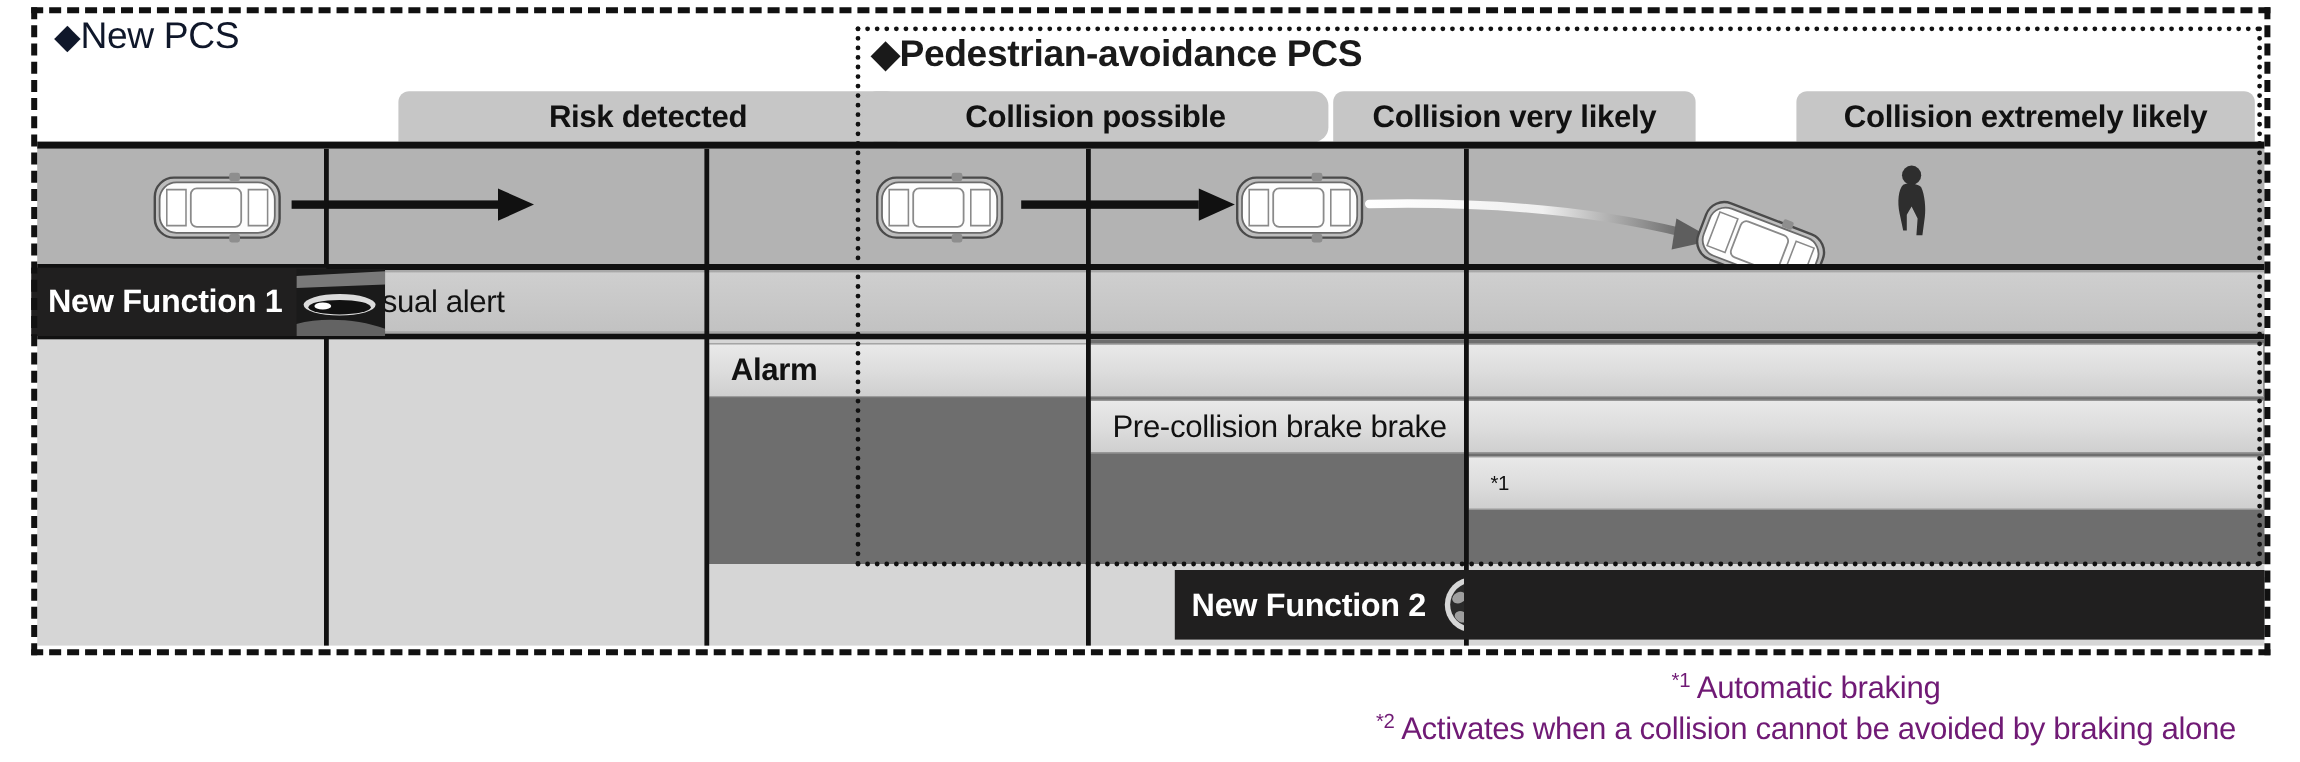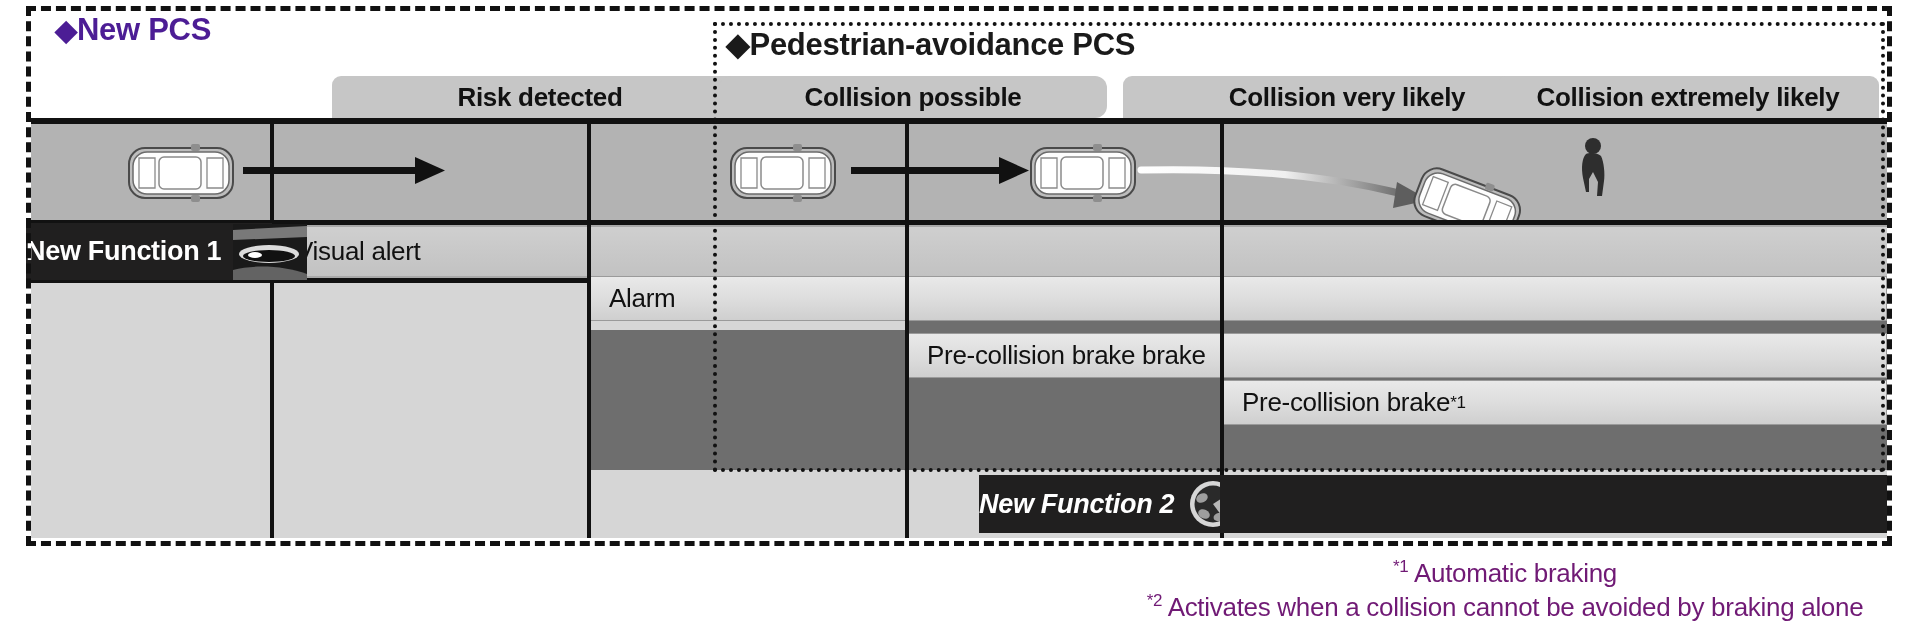--- a/index.html
+++ b/index.html
@@ -10,22 +10,22 @@
     position:relative;overflow:hidden;
   }
 
   
   #new-pcs-frame{
     position:absolute;left:26px;top:6px;width:1866px;height:540px;
     border:5px dashed #111;
     box-sizing:border-box;
   }
   #new-pcs-title{
-    position:absolute;left:55px;top:12px;
-    font-size:31px;font-weight:700;color:#4c1d95;
+    position:absolute;left:45px;top:12px;
+    font-size:31px;font-weight:400;color:#0f172a;
     letter-spacing:-0.3px;white-space:nowrap;
   }
   #new-pcs-title .dia{font-size:29px;}
 
   
   #ped-frame{
     position:absolute;left:713px;top:22px;width:1172px;height:450px;
     border:4px dotted #111;
     box-sizing:border-box;
   }
@@ -82,21 +82,21 @@
     background:linear-gradient(to bottom,#e9e9e9 0%,#dcdcdc 55%,#cfcfcf 100%);
   }
 
   
   .fn-chip{
     position:absolute;background:#201f1f;
     display:flex;align-items:center;
     color:#fff;font-size:27px;font-weight:700;letter-spacing:-0.3px;
     white-space:nowrap;box-sizing:border-box;
   }
-  .fn-chip .fn-text{}
+  .fn-chip .fn-text{padding-left:14px;}
   .fn-icon{margin-left:12px;display:flex;align-items:center;}
 
   
   #footnotes{
     position:absolute;left:1105px;top:556px;width:800px;
     font-size:26px;color:#701a75;line-height:1.32;letter-spacing:-0.3px;text-align:center;
   }
   #footnotes div{white-space:nowrap;}
 
   .sup{font-size:17px;vertical-align:super;}
@@ -115,21 +115,21 @@
 <div id="ped-title">
   <span class="dia">◆</span><span>Pedestrian-avoidance PCS</span>
 </div>
 
 <div class="col-head" style="left:332px;width:416px;">
   <span>Risk detected</span>
 </div>
 <div class="col-head" style="left:719px;width:388px;border-radius:12px;">
   <span>Collision possible</span>
 </div>
-<div class="col-head" style="left:1111px;width:448px;margin-left:12px;">
+<div class="col-head" style="left:1111px;width:302px;">
   <span>Collision very likely</span>
 </div>
 <div class="col-head" style="left:1497px;width:382px;">
   <span>Collision extremely likely</span>
 </div>
 
 <div id="table">
 
   <div id="rule-top"></div>
 
@@ -217,30 +217,29 @@
   <div class="stage-bg" style="left: 877px; top: 165px; width: 979px; height: 47px; z-index: 10;"></div>
 
   <div class="stage-bg" style="left: 1192px; top: 165px; width: 664px; height: 47px; opacity: 0; z-index: 10;"></div>
 
   <div class="stage-label" style="left: 247px; top: -4px; width: 1609px; opacity: 0; z-index: 20;"></div>
 
   <div class="stage-label" style="left: 247px; top: 109px; width: 1609px; height: 49px; background: linear-gradient(rgb(207, 207, 207) 0%, rgb(194, 194, 194) 100%); border: none; z-index: 20;">
     <span>Visual alert</span>
   </div>
 
-  <div class="stage-label" style="left: 559px; top: 158px; width: 1297px; z-index: 20;">
+  <div class="stage-label" style="left: 559px; top: 168px; width: 1297px; z-index: 20; font-weight: bold;">
     <span>Alarm</span>
   </div>
 
   <div class="stage-label" style="left: 877px; top: 215px; width: 979px; z-index: 20;">
     <span>Pre-collision brake brake</span>
   </div>
 
   <div class="stage-label" style="left: 1192px; top: 262px; width: 664px; z-index: 20;">
-    <span>Pre-collision brake</span>
       <span class="sup">*1</span>
   </div>
 
   <div class="stage-label" style="left: 1248px; top: 363px; width: 608px; height: 48px; justify-content: center; padding-left: 0px; border: 2px solid rgb(125, 125, 125); z-index: 20;">
     <span>Automatic steering</span>
       <span class="sup">*2</span>
   </div>
 
   <div class="vline" style="left: 239px; top: 6px; height: 414px; z-index: 25;"></div>
   <div class="vline" style="left: 556px; top: 6px; height: 414px; z-index: 25;"></div>
@@ -254,21 +253,21 @@
         <rect x="0" y="0" width="74" height="56" fill="#1a1a1a"></rect>
         <path d="M0 6 L74 2 L74 13 L0 16 Z" fill="#9a9a9a" opacity=".75"></path>
         <ellipse cx="36" cy="30" rx="30" ry="9" fill="#f2f2f2" opacity=".9"></ellipse>
         <ellipse cx="36" cy="32" rx="26" ry="6" fill="#111"></ellipse>
         <ellipse cx="22" cy="31" rx="7" ry="3" fill="#fff"></ellipse>
         <path d="M0 46 C 22 40, 52 42, 74 50 L74 56 L0 56 Z" fill="#767676" opacity=".8"></path>
       </svg>
     </span>
   </div>
 
-  <div class="fn-chip" style="left: 948px; top: 357px; width: 241px; height: 58px; z-index: 30; font-style: italic;">
+  <div class="fn-chip" style="left: 948px; top: 357px; width: 241px; height: 58px; z-index: 30;">
     <span class="fn-text">New Function 2</span>
     <span class="fn-icon">
       <svg width="54" height="54" viewBox="0 0 54 54">
         <circle cx="27" cy="27" r="23" fill="#d6d6d6"></circle>
         <circle cx="27" cy="27" r="18.5" fill="#2a2a2a"></circle>
         <path d="M27 27 L44 16 C 47 24, 45 36, 38 42 Z" fill="#b8b8b8"></path>
         <ellipse cx="16" cy="21" rx="6" ry="4.5" fill="#9e9e9e" transform="rotate(-25 16 21)"></ellipse>
         <ellipse cx="18" cy="37" rx="6" ry="4.5" fill="#9e9e9e" transform="rotate(25 18 37)"></ellipse>
         <ellipse cx="33" cy="40" rx="5.5" ry="4" fill="#9e9e9e" transform="rotate(-12 33 40)"></ellipse>
       </svg>

